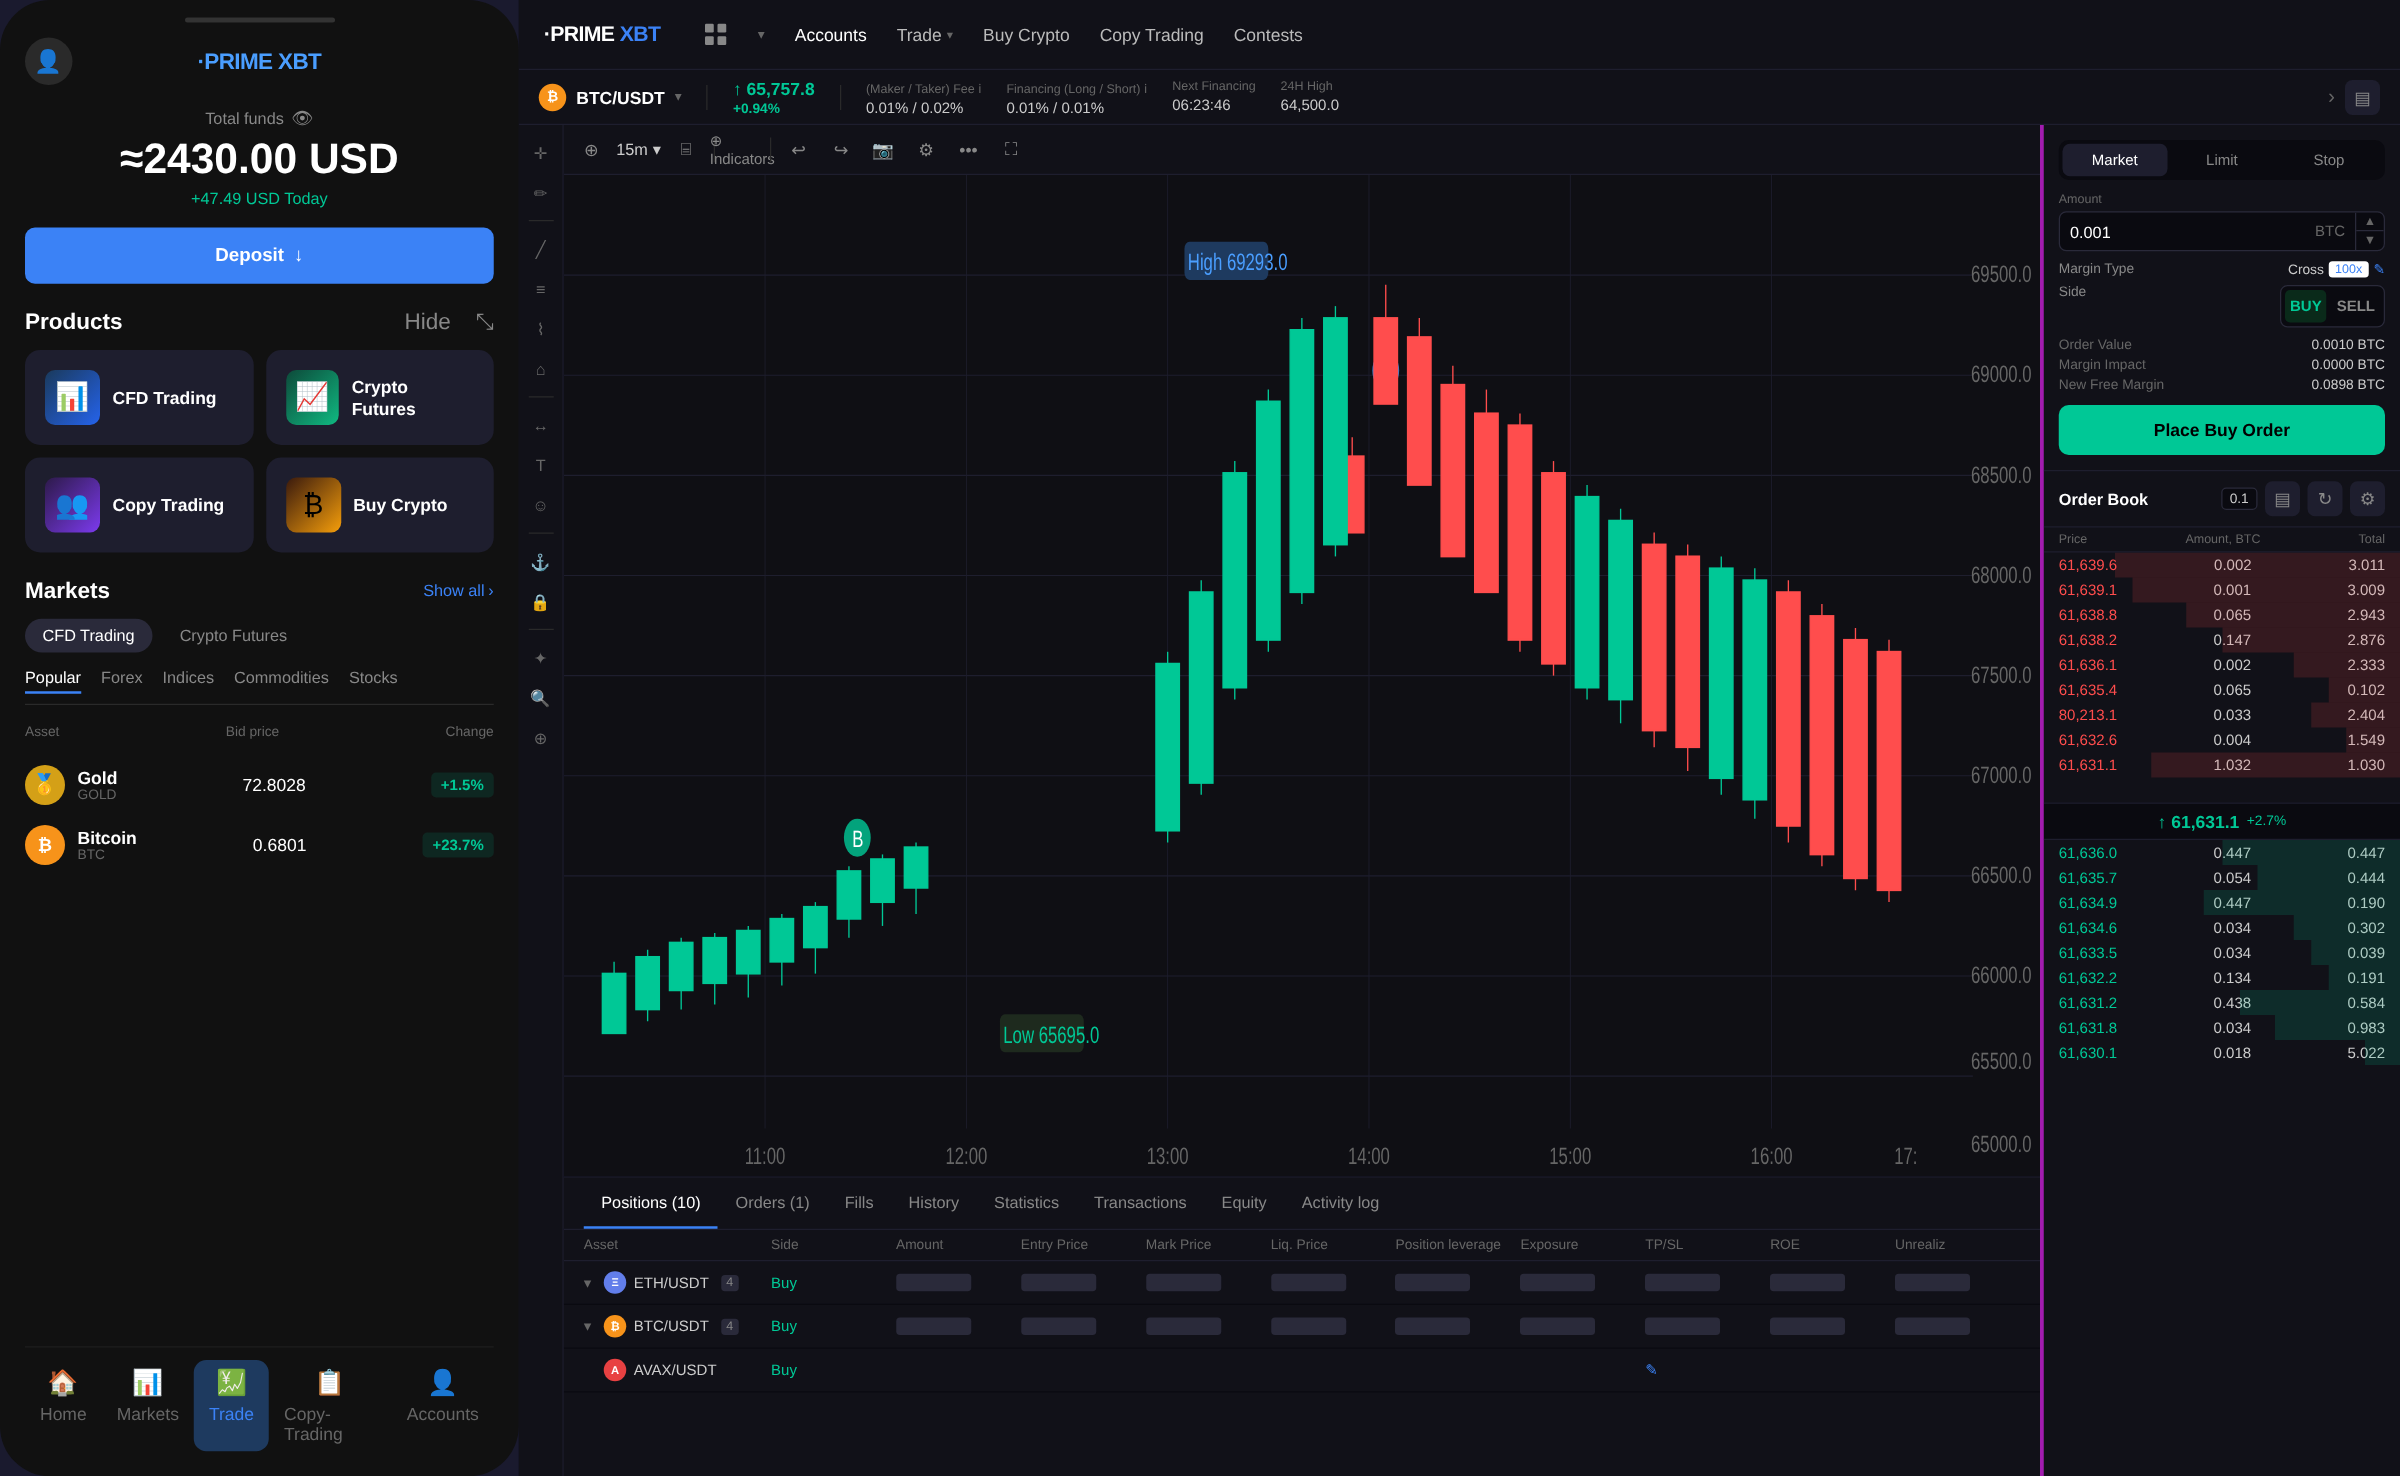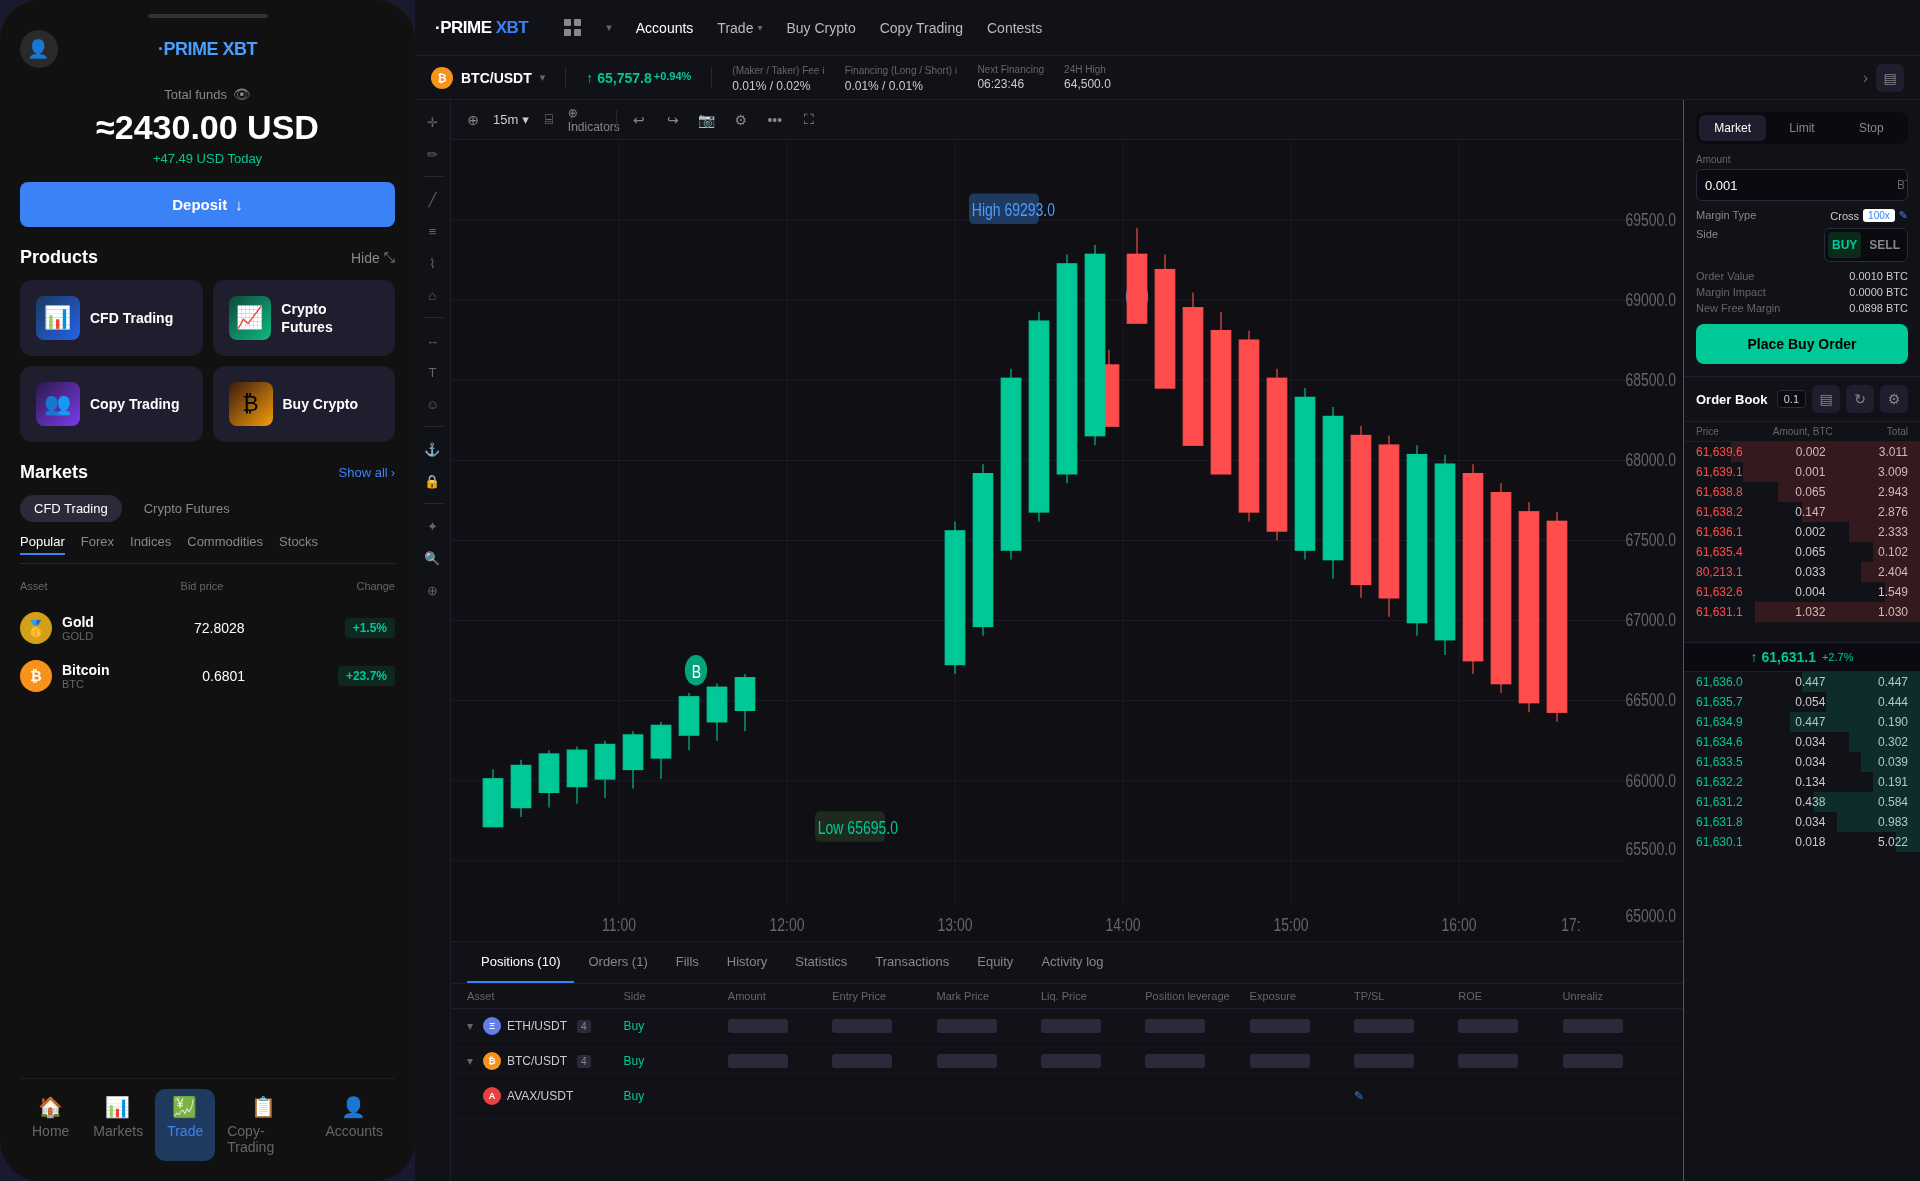--- a/index.html
+++ b/index.html
@@ -109,25 +109,25 @@
       justify-content: space-between;
       margin-bottom: 12px;
     }
     .section-title {
       font-size: 18px;
       font-weight: 600;
       color: #fff;
     }
     .hide-btn {
       color: #888;
-      font-size: 14px;
-      cursor: pointer;
-      display: flex;
-      align-items: center;
-      gap: 4px;
+      font-size: 18px;
+      cursor: pointer;
+      display: flex;
+      align-items: center;
+      gap: 20px;
     }
     .products-grid {
       width: 100%;
       display: grid;
       grid-template-columns: 1fr 1fr;
       gap: 10px;
       margin-bottom: 20px;
     }
     .product-card {
       background: #1e1e2e;
@@ -356,21 +356,21 @@
       font-weight: 700;
       color: #fff;
     }
     .ticker-pair-label {
       font-size: 14px;
       font-weight: 600;
       color: #fff;
     }
     .ticker-chevron { color: #666; font-size: 11px; }
     .ticker-divider { width: 1px; height: 20px; background: #2a2a2a; }
-    .ticker-stat { display: flex; flex-direction: row; gap: 2px; text-align: right; }
+    .ticker-stat { display: flex; flex-direction: column; gap: 2px; }
     .ticker-stat-val {
       font-size: 14px;
       font-weight: 600;
     }
     .ticker-stat-val.green { color: #00c896; }
     .ticker-fee-section { display: flex; flex-direction: column; gap: 2px; }
     .ticker-fee-label { font-size: 10px; color: #666; display: flex; align-items: center; gap: 4px; }
     .ticker-fee-val { font-size: 12px; color: #ccc; }
     .nav-icon-btn {
       width: 28px;
@@ -527,23 +527,23 @@
     .blurred { 
       color: transparent; 
       background: #2a2a3a;
       border-radius: 3px;
       min-width: 60px;
       display: inline-block;
     }
 
     
     .right-sidebar {
-      width: 237px;
+      width: 288px;
       background: #111118;
-      border-left: 1px solid #a21caf;
+      border-left: 3px solid #a21caf;
       display: flex;
       flex-direction: column;
       flex-shrink: 0;
       overflow: hidden;
     }
 
     
     .order-form {
       padding: 12px;
       border-bottom: 1px solid #1e1e2e;

